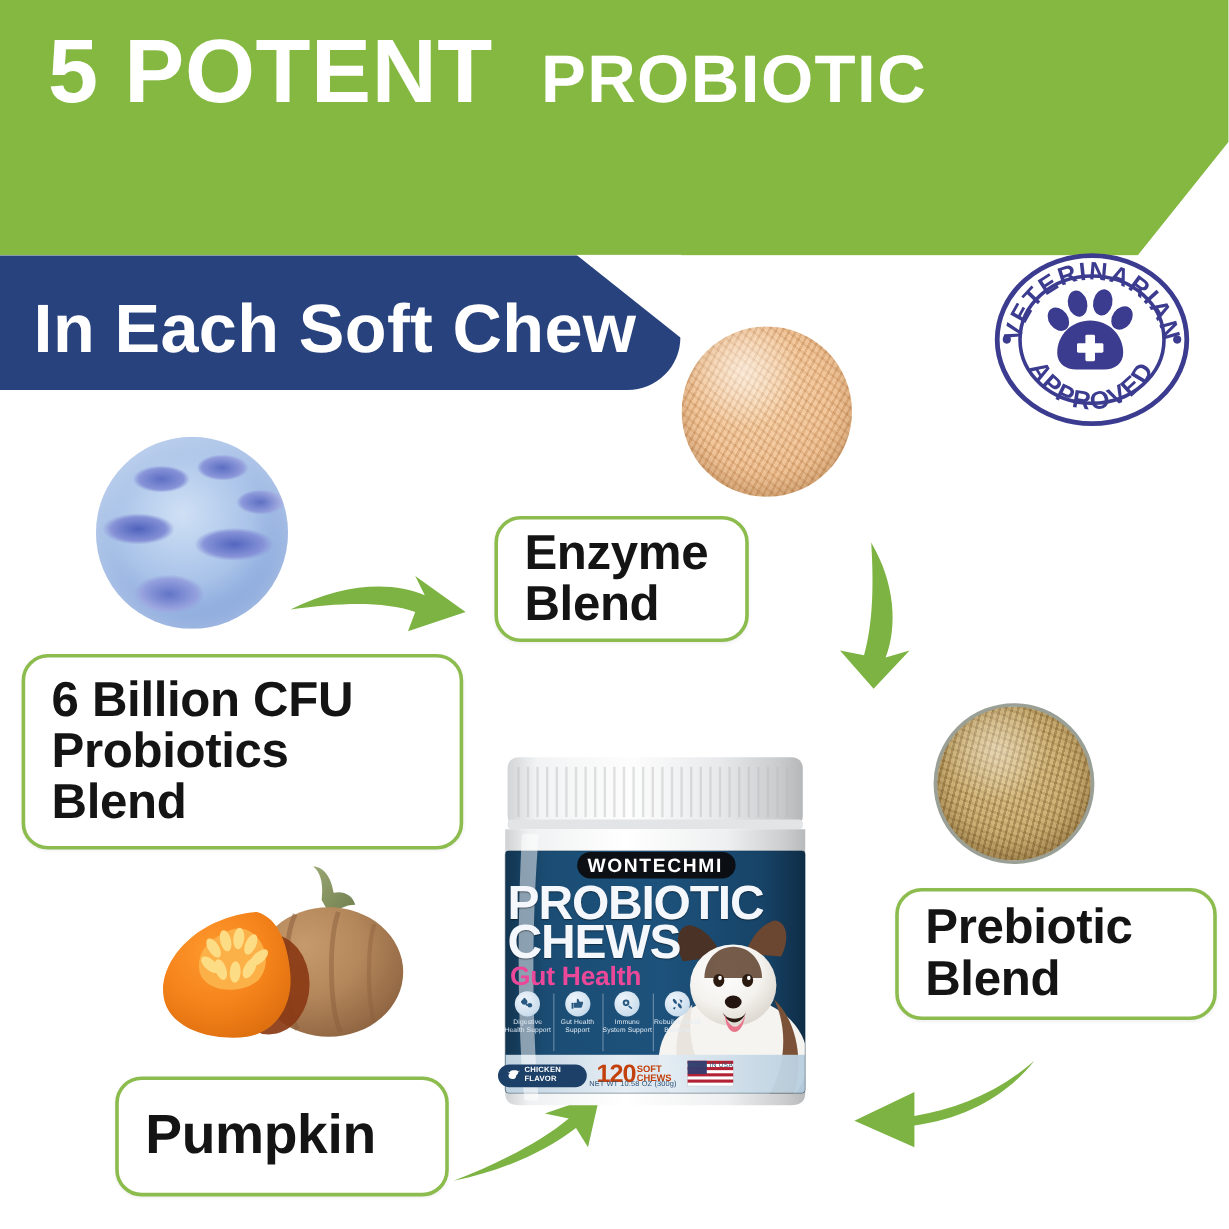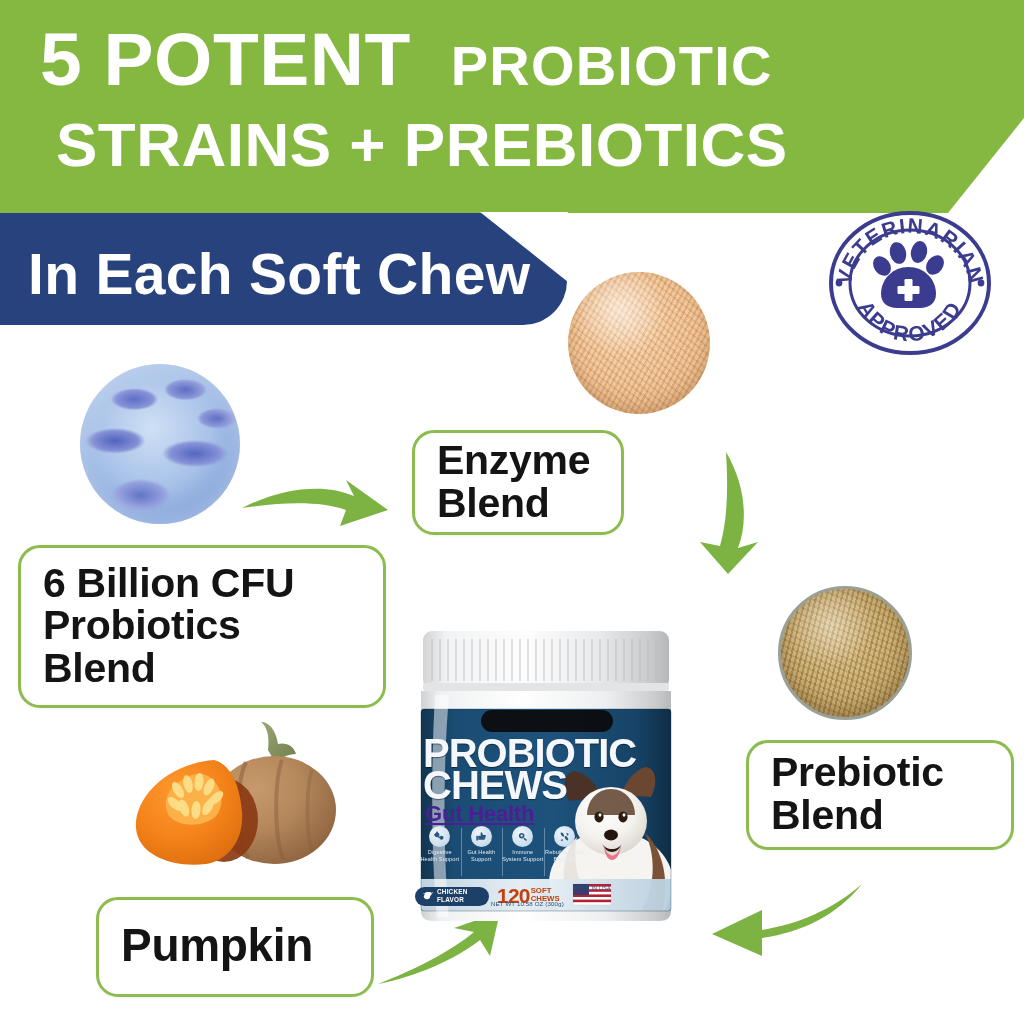--- a/index.html
+++ b/index.html
@@ -155,21 +155,21 @@
     text-shadow: 0 1px 1px rgba(0,0,0,0.45);
   }
   #jar-title2 {
     left: 18px; top: 140px; font-size: 40px; font-weight: bold;
     letter-spacing: -1px; line-height: 1;
     color: #f4f7fb;
     text-shadow: 0 1px 1px rgba(0,0,0,0.45);
   }
   #jar-subtitle {
     left: 20px; top: 176px; font-size: 22px; font-weight: bold;
-    color: #4c1d95; letter-spacing: -0.2px; text-decoration: underline;
+    color: #ec4899; letter-spacing: -0.2px;
   }
   #jar-benefits {
     position: absolute; left: 14px; top: 200px; width: 166px; height: 55px;
     display: flex; z-index: 3;
   }
   .benefit {
     flex: 1; display: flex; flex-direction: column; align-items: center;
     position: relative; padding-top: 1px;
   }
   .benefit + .benefit::before {
@@ -221,21 +221,20 @@
   }
 </style>
 </head>
 <body>
 
 <div id="green-banner">
   <div id="headline-line1">
     <span id="headline-strong">5 POTENT</span>
     <span id="headline-light">PROBIOTIC</span>
   </div>
-  <div id="headline-line2">STRAINS + PREBIOTICS</div>
 </div>
 
 <div id="navy-banner">
   <div id="navy-text">In Each Soft Chew</div>
 </div>
 
 <div id="vet-seal">
   <svg viewBox="0 0 168 150" width="168" height="150">
     <defs>
       <path id="arcTop" d="M 24,86 A 60,60 0 0 1 144,86"></path>
@@ -446,20 +445,21 @@
       <rect x="168" y="259" width="38" height="2.6" fill="#b22234"></rect>
       <rect x="168" y="264.2" width="38" height="2.6" fill="#b22234"></rect>
       <rect x="168" y="269.4" width="38" height="2.6" fill="#b22234"></rect>
       <rect x="168" y="274.6" width="38" height="2.6" fill="#b22234"></rect>
       <rect x="168" y="259" width="16" height="11" fill="#3c3b6e"></rect>
     </g>
 
     <path d="M 30 70 C 26 140 26 230 32 292 L 44 292 C 38 230 38 140 44 70 Z" fill="#ffffff" opacity="0.5"></path>
   </svg>
 
+  <div class="jar-txt" id="jar-brand">WONTECHMI</div>
   <div class="jar-txt" id="jar-title1">PROBIOTIC</div>
   <div class="jar-txt" id="jar-title2">CHEWS</div>
   <div class="jar-txt" id="jar-subtitle">Gut Health</div>
 
   <div id="jar-benefits">
     <div class="benefit">
       <span class="benefit-icon">
         <svg viewBox="0 0 16 16" width="13" height="13">
             <g fill="#2a5a82">
               <circle cx="5" cy="6" r="3"></circle>

